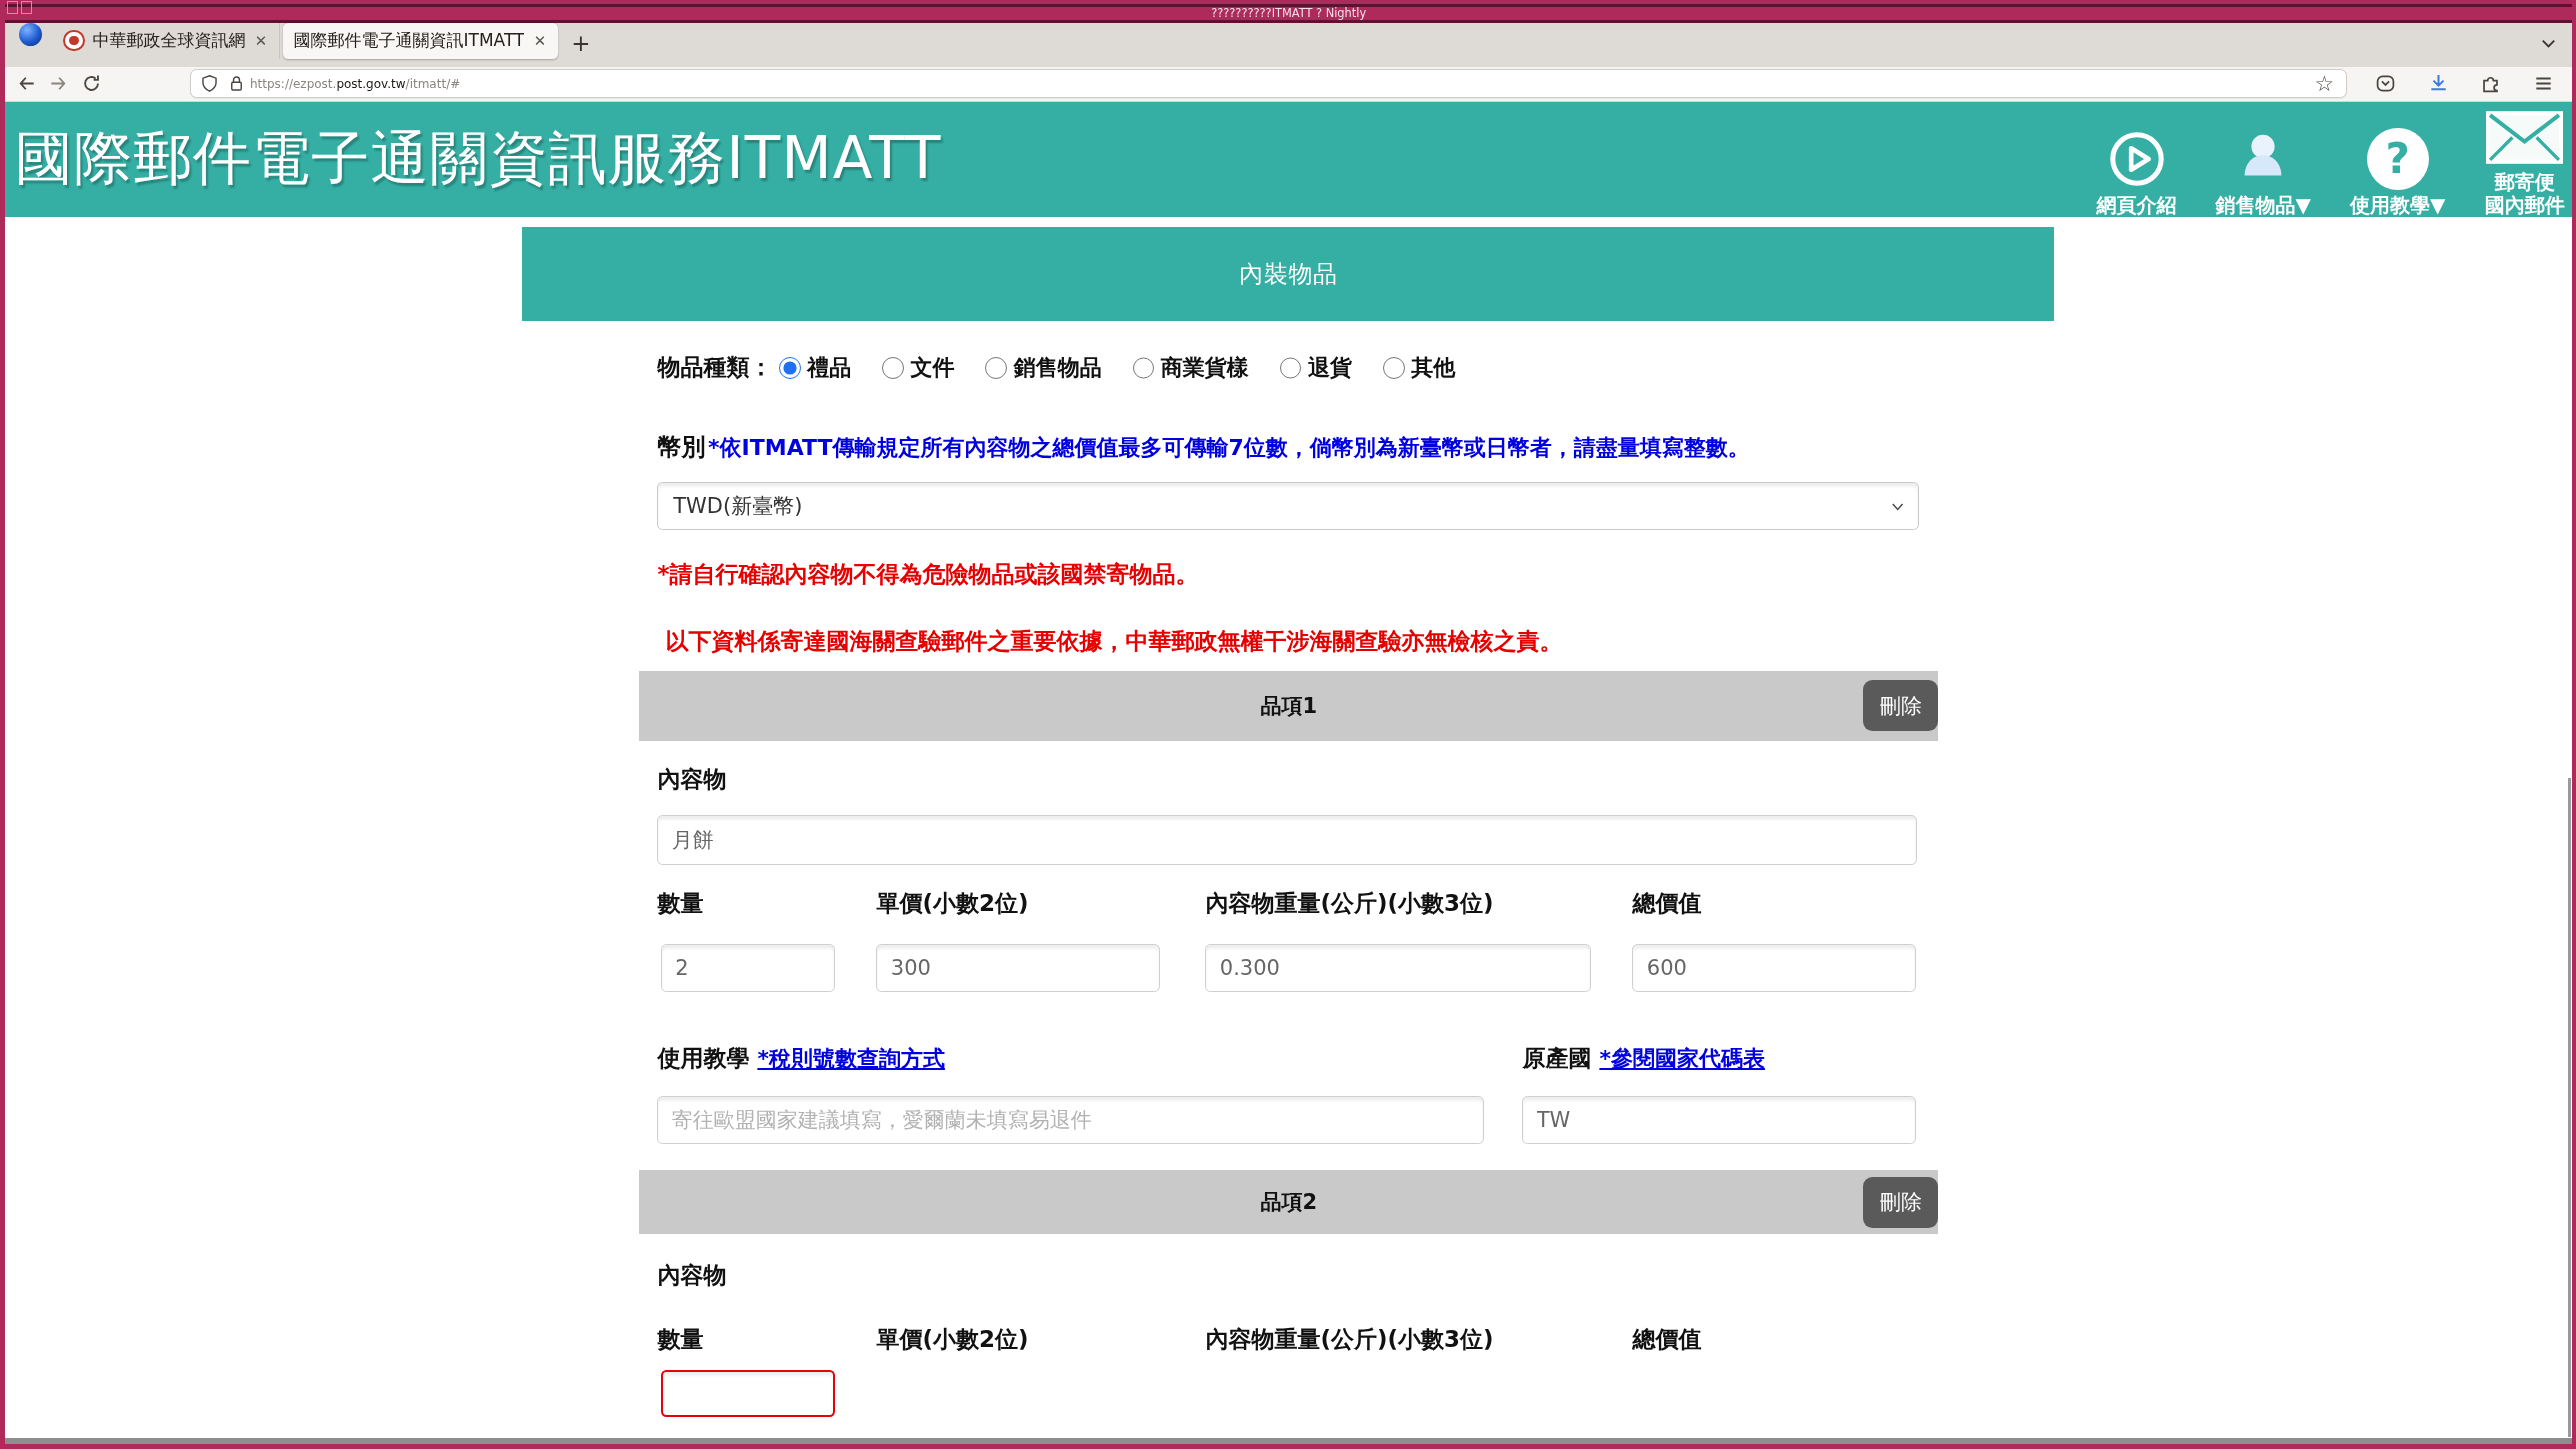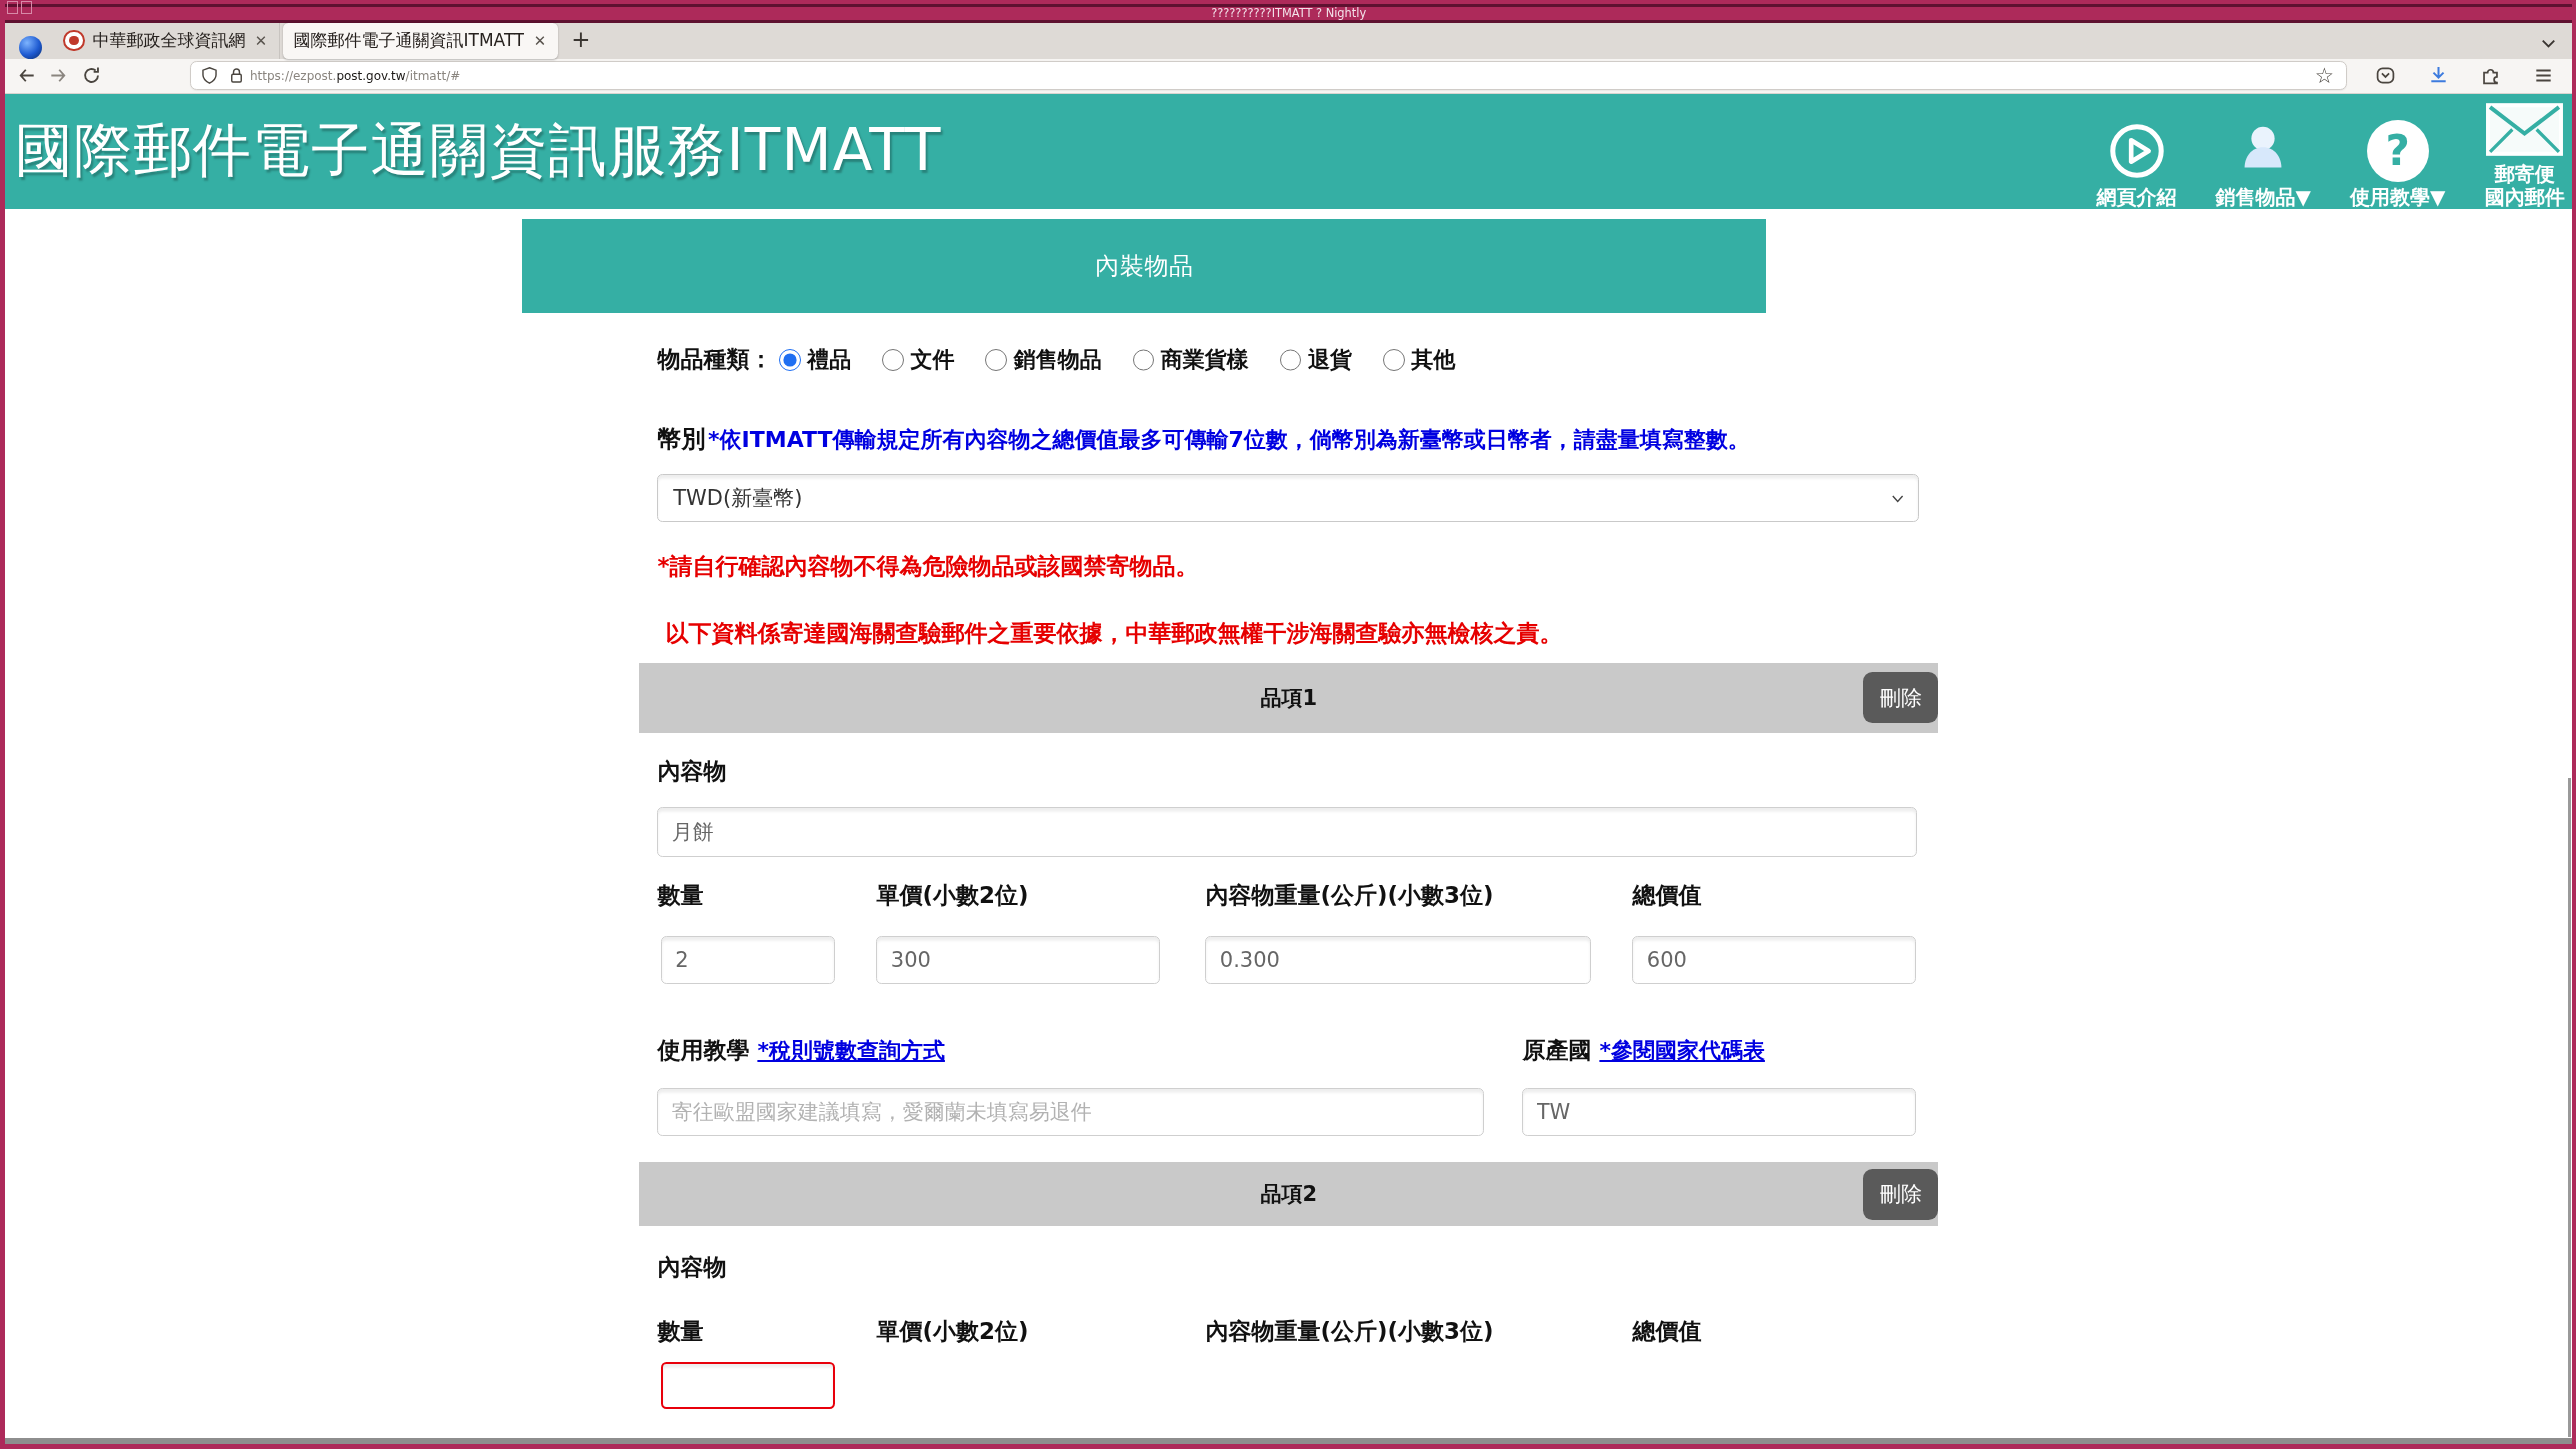--- a/index.html
+++ b/index.html
@@ -12,21 +12,21 @@
   .win{position:absolute;left:5.4px;top:0;right:4px;bottom:5.4px;display:flex;flex-direction:column;background:#fff;}
   
   .strip1{height:4px;background:#ad2a5a;}
   .strip2{height:2.7px;background:#5e1130;}
   .titlebar{height:13.4px;background:#ad2a5a;position:relative;display:flex;align-items:center;justify-content:center;}
   .titlebar .wtitle{color:#f3e2ea;font-size:11.4px;line-height:13.4px;}
   .winctrls{position:absolute;left:1.3px;top:-5.4px;display:flex;gap:2.7px;}
   .winctrls div{width:9.4px;height:10.7px;border:1.3px solid #d88aa8;background:transparent;}
   .strip3{height:2.7px;background:#5e1130;}
   
-  .tabbar{height:36px;background:#dedad6;display:flex;align-items:flex-end;position:relative;}
+  .tabbar{height:44px;background:#dedad6;display:flex;align-items:flex-start;position:relative;}
   .fxorb{width:23px;height:23px;border-radius:50%;margin:0 9.4px 0 13.4px;
     background:radial-gradient(circle at 35% 30%,#7db4ff 0%,#1e5ad1 55%,#0a2a66 100%);}
   .tab{display:flex;align-items:center;gap:8px;height:36px;padding:0 10.7px;border-radius:5.4px;margin:0 1.3px;max-width:335px;}
   .tab .tlabel{font-size:17px;color:#26211e;white-space:nowrap;overflow:hidden;}
   .tab .tclose{font-size:14.8px;color:#5b5650;padding:0 1.3px;}
   .tab.inactive{background:transparent;border-right:0.7px solid #c8c4c0;border-radius:0;}
   .tab.active{background:#f9f7f5;box-shadow:0 0.7px 2px rgba(0,0,0,.25);}
   .favicon{width:17.4px;height:17.4px;border-radius:50%;background:#fff;border:2px solid #c0392b;position:relative;flex:none;}
   .favicon::after{content:"";position:absolute;left:4px;top:4px;right:4px;bottom:4px;border-radius:50%;background:#c0392b;}
   .newtab{font-size:23px;color:#3a3531;padding:0 12px;line-height:40px;}
@@ -45,21 +45,21 @@
   .siteheader{height:115px;background:#35afa4;display:flex;align-items:center;position:relative;}
   .bigtitle{color:#fff;font-size:58px;font-weight:normal;margin-left:9.4px;letter-spacing:1.3px;
     text-shadow:2px 2.7px 2px rgba(0,0,0,.25);white-space:nowrap;}
   .hnav{position:absolute;right:6.7px;top:0;height:100%;display:flex;align-items:flex-end;gap:39px;padding-bottom:6.7px;}
   .hnavitem{display:flex;flex-direction:column;align-items:center;justify-content:flex-end;gap:4px;}
   .hnavlabel{color:#fff;font-size:20px;font-weight:600;white-space:nowrap;line-height:1.15;text-align:center;}
   .helpcircle{width:62px;height:62px;border-radius:50%;background:#fff;color:#35afa4;
     display:flex;align-items:center;justify-content:center;font-size:42px;font-weight:bold;}
   
   .page{flex:1;background:#fff;position:relative;overflow:hidden;}
-  .banner{margin:10px 0 0 517px;width:1244px;height:94px;background:#35afa4;
+  .banner{margin:10px 0 0 517px;width:1532px;height:94px;background:#35afa4;
     display:flex;align-items:center;justify-content:center;}
   .banner span{color:#fff;font-size:24px;letter-spacing:0.7px;}
   .form{margin-left:634px;width:1299px;position:relative;}
   .rowradio{margin:32px 0 0 18px;display:flex;align-items:center;height:30px;}
   .rowradio .grouplabel{font-size:23px;font-weight:bold;color:#111;margin-right:6.7px;}
   .radioopt{display:flex;align-items:center;margin-right:31px;}
   .radioopt input{width:21.5px;height:21.5px;accent-color:#1f6ff2;margin:0 6.7px 0 0;}
   .radioopt .rlabel{font-size:22px;font-weight:bold;color:#111;}
   .rowcurrency{margin:48px 0 0 18px;height:30px;display:flex;align-items:baseline;}
   .clabel{font-size:24px;font-weight:bold;color:#111;}

